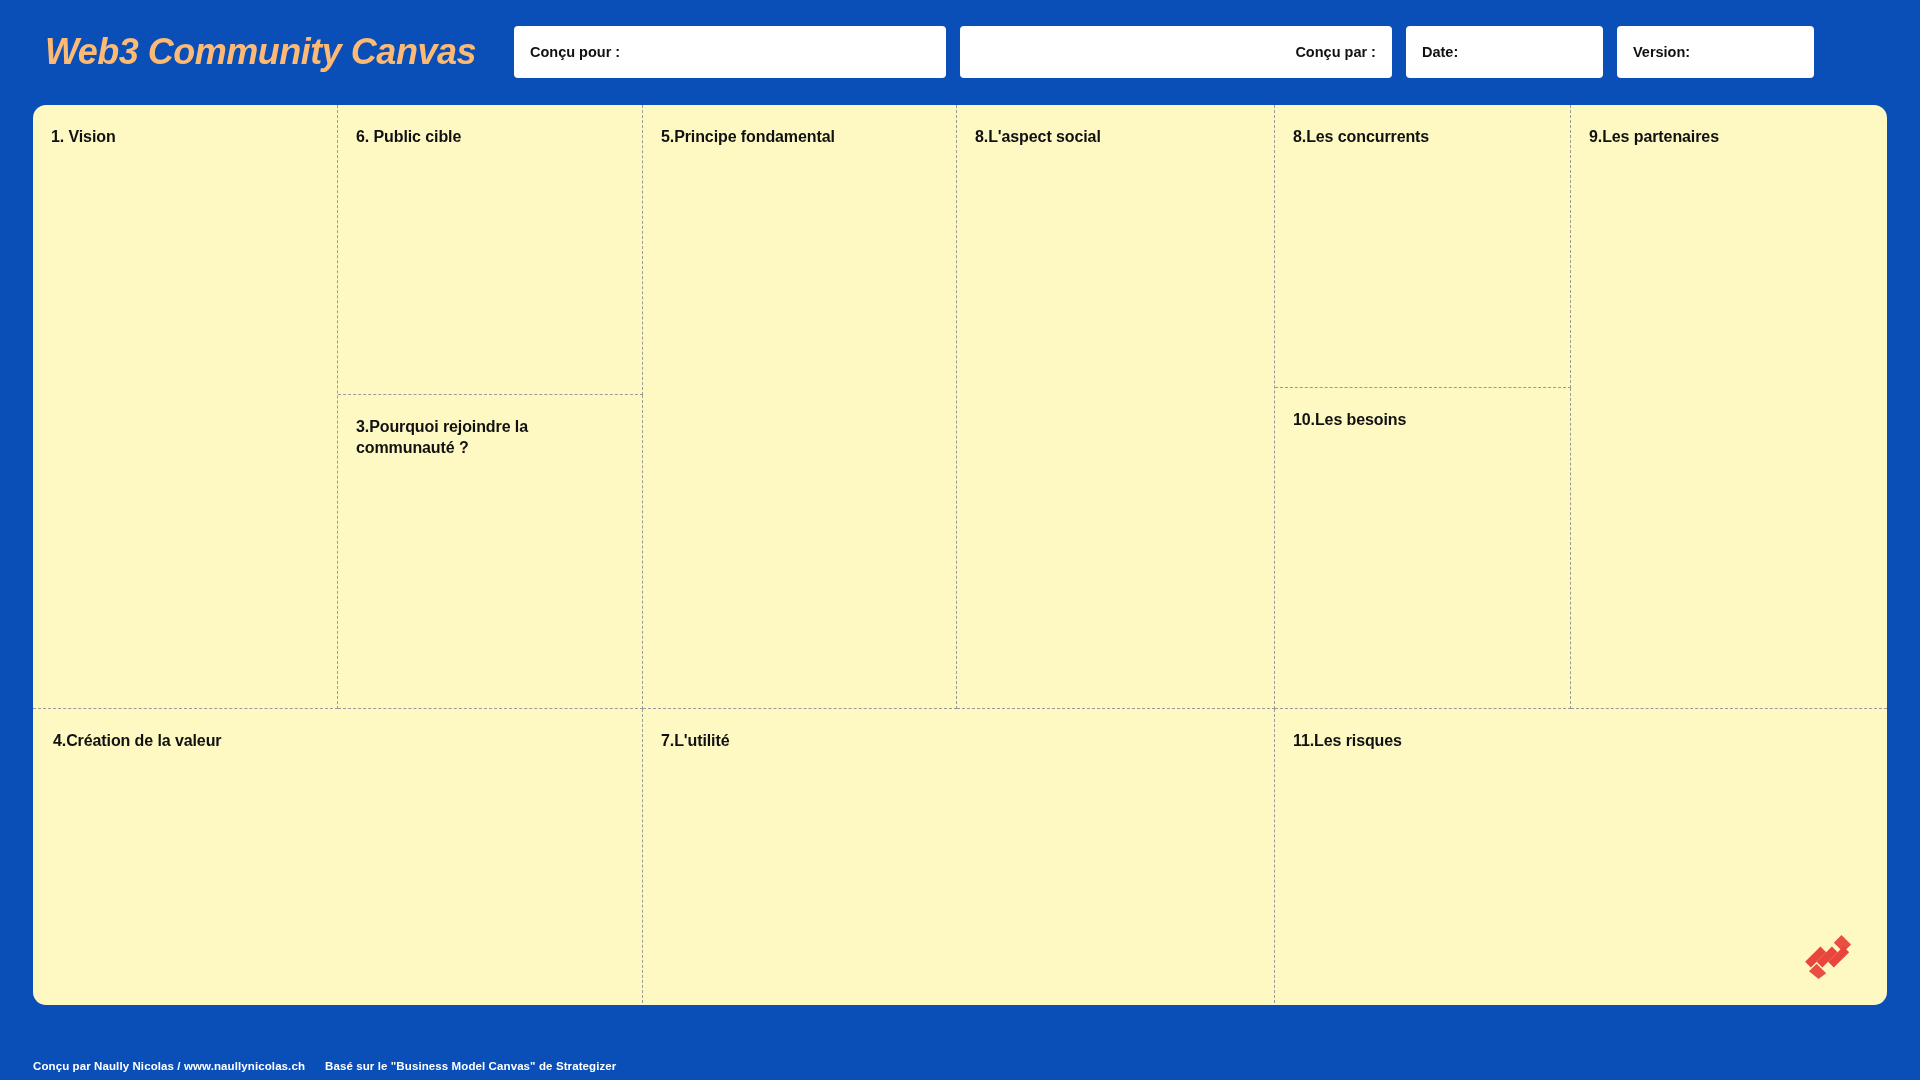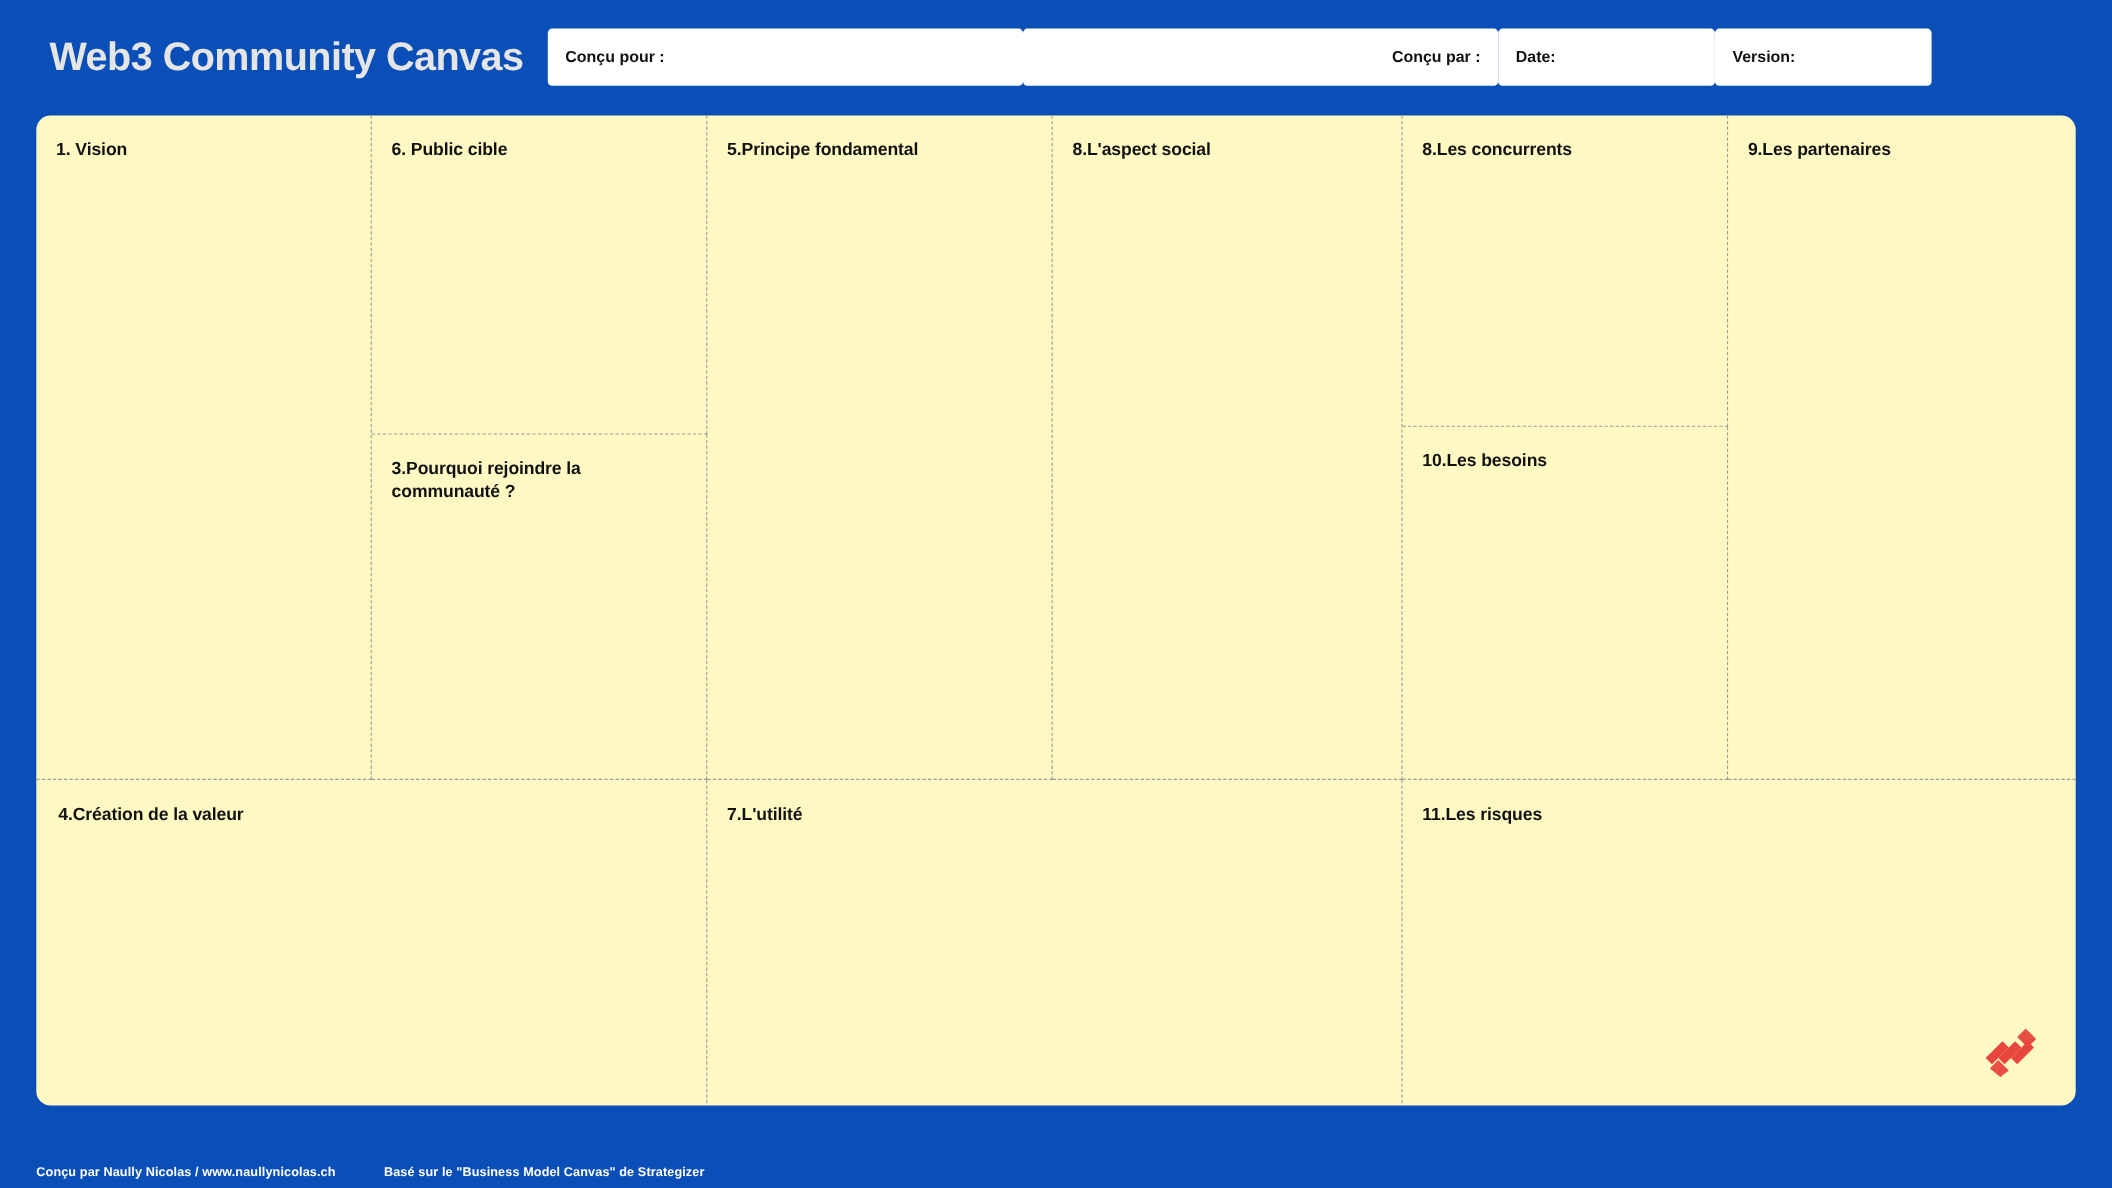--- a/index.html
+++ b/index.html
@@ -23,31 +23,34 @@
     position: absolute;
     left: 0; top: 0;
     width: 1920px;
     height: 103px;
     display: flex;
     align-items: center;
     padding: 0 40px 0 45px;
     gap: 0;
   }
   .title {
-    color: #e5e5e5;
+    color: #fdba74;
     font-size: 36px;
     font-weight: bold;
     letter-spacing: -0.5px;
     white-space: nowrap;
     margin-right: 22px;
+    font-style: italic;
   }
   .meta-fields {
     display: flex;
     flex: 1;
+    gap: 14px;
     height: 52px;
+    margin-left: 16px;
   }
   .meta-box {
     background: #ffffff;
     border-radius: 4px;
     display: flex;
     align-items: center;
     padding: 0 16px;
     font-size: 14.5px;
     font-weight: bold;
     color: #111111;
@@ -109,21 +112,21 @@
     width: 58px;
     height: 44px;
   }
 
   
   .footer {
     position: absolute;
     left: 33px;
     bottom: 8px;
     display: flex;
-    gap: 44px;
+    gap: 20px;
     font-size: 11.5px;
     color: #ffffff;
     font-weight: bold;
     letter-spacing: 0.1px;
   }
   .footer span { white-space: nowrap; }
 </style>
 </head>
 <body>
 

